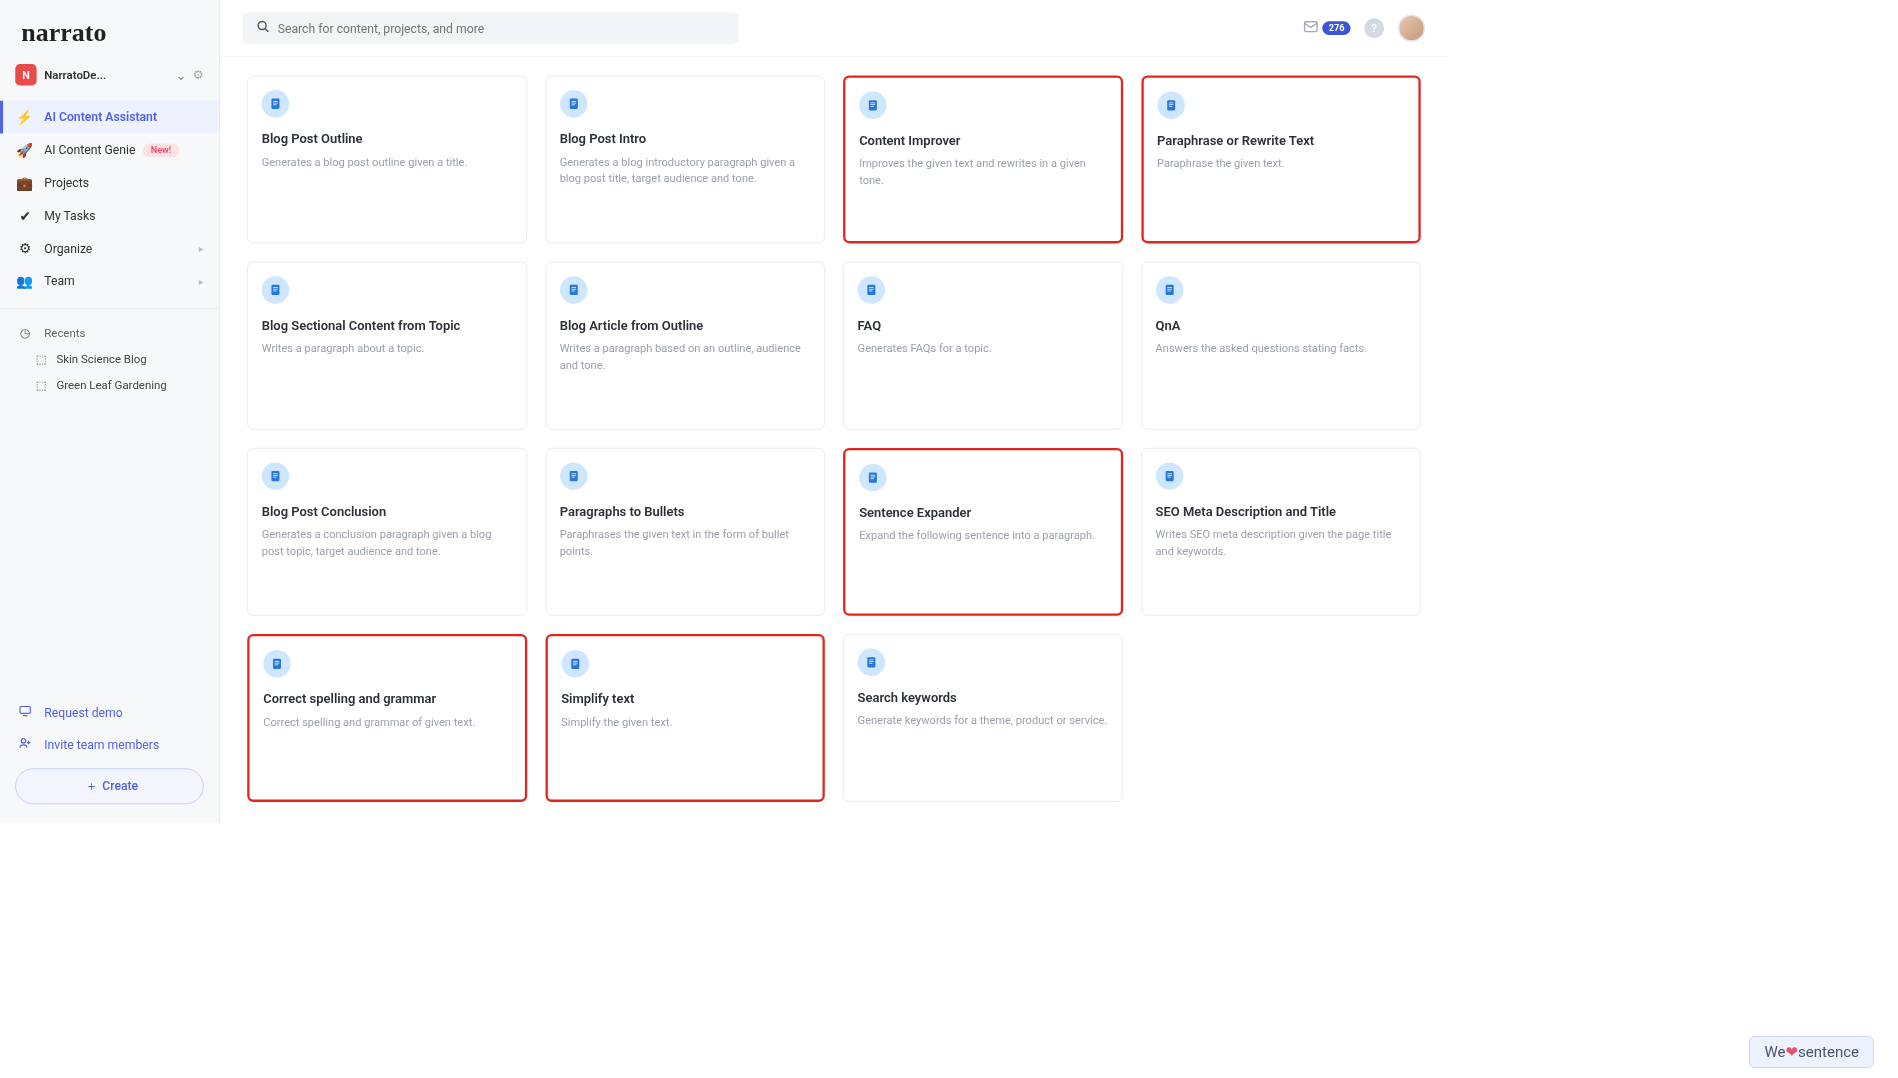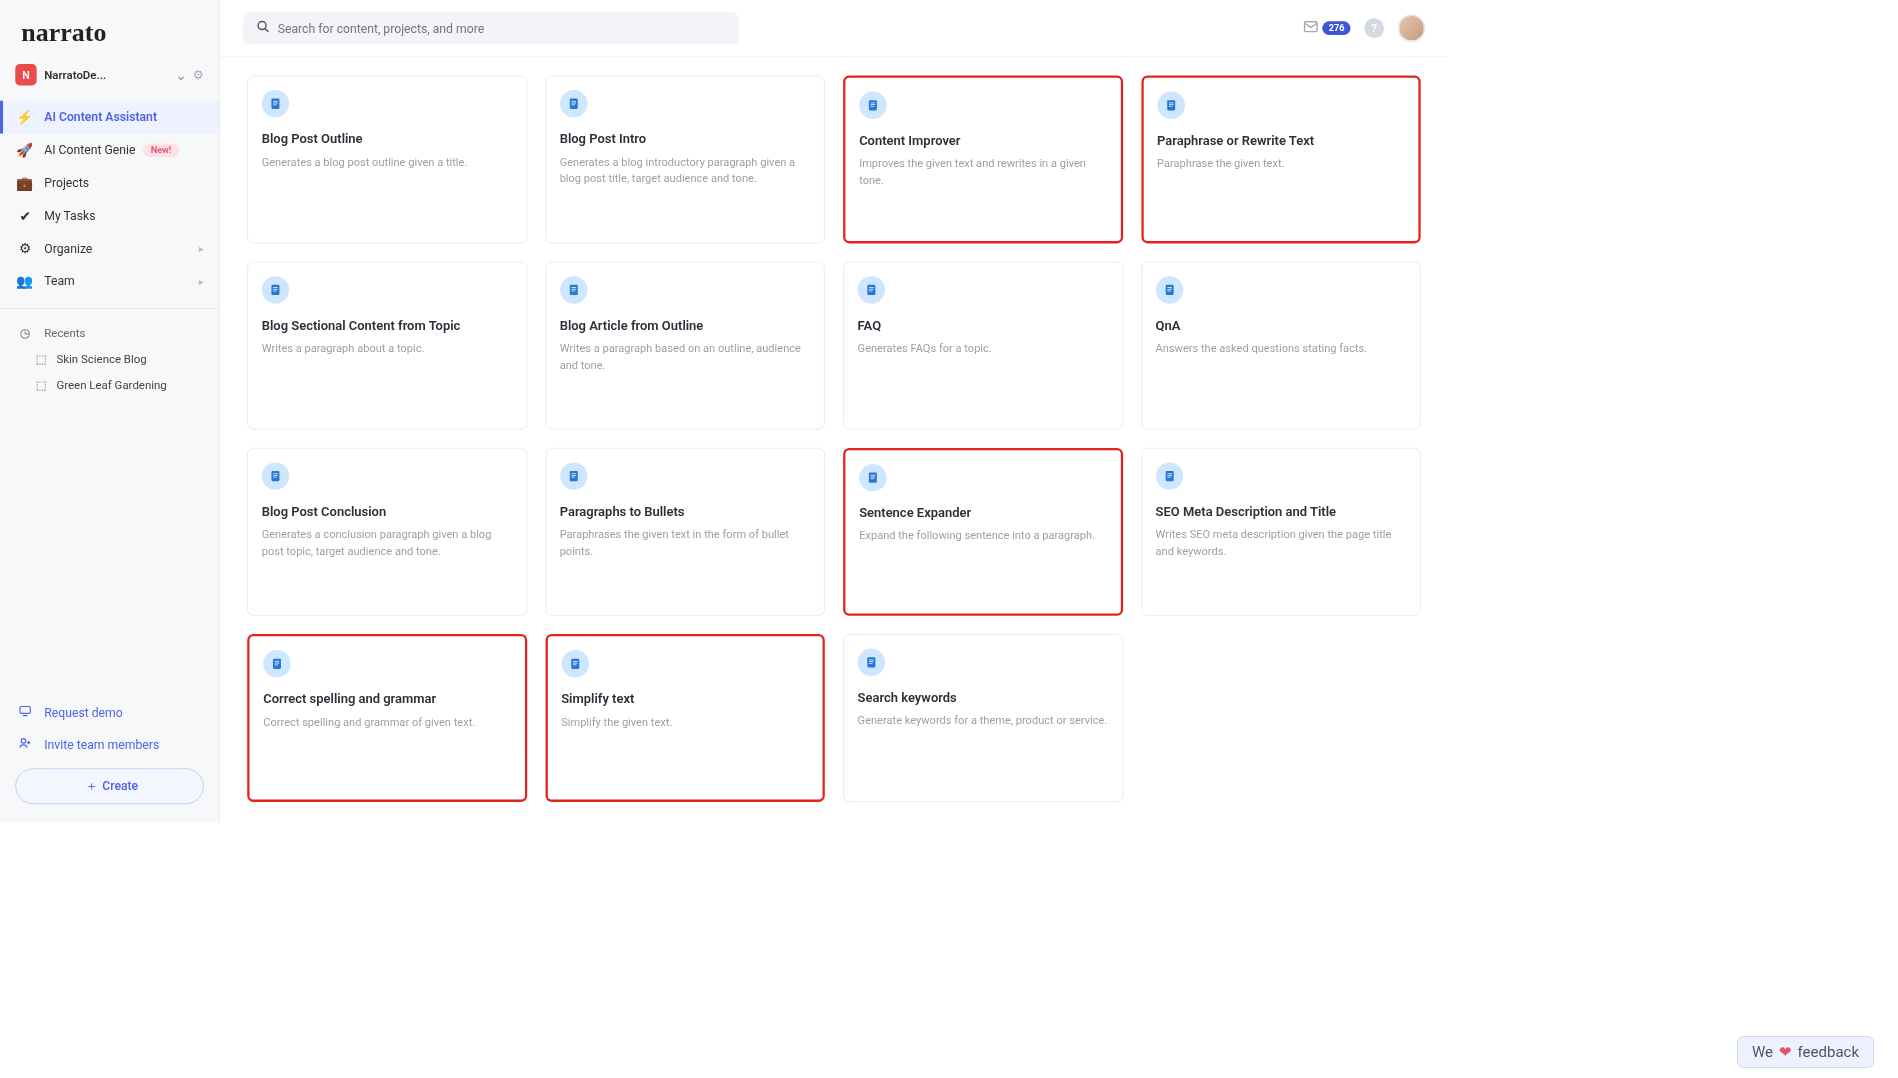--- a/index.html
+++ b/index.html
@@ -40,21 +40,21 @@
 .help-circle{width:26px;height:26px;border-radius:50%;background:#d5d9e1;color:#fff;display:flex;align-items:center;justify-content:center;font-size:15px;font-weight:700;}
 .avatar{width:36px;height:36px;border-radius:50%;background:linear-gradient(135deg,#e8c7b0,#c49a7a);border:2px solid #e5e7eb;}
 .content{padding:24px 36px;overflow:auto;}
 .grid{display:grid;grid-template-columns:repeat(4,1fr);gap:24px;}
 .card{border:1px solid #e2e5eb;border-radius:8px;padding:18px 18px 18px;background:#fff;height:220px;cursor:pointer;}
 .card.hl{border:3px solid #e3231e;}
 .card-icon{width:36px;height:36px;background:#cfe6ff;border-radius:50%;display:flex;align-items:center;justify-content:center;margin-bottom:18px;}
 .card-icon svg{width:18px;height:18px;}
 .card-title{font-size:17px;font-weight:600;color:#2b2f38;margin-bottom:10px;}
 .card-desc{font-size:14.5px;color:#9aa0ab;line-height:1.5;}
-.feedback{position:fixed;right:24px;bottom:10px;background:#eef2ff;color:#4a5568;border:1px solid #d0d7f5;padding:6px 14px;border-radius:6px;font-size:15px;display:flex;align-items:center;gap:6px;}
+.feedback{position:fixed;right:24px;bottom:10px;background:#eef2ff;color:#4a5568;border:1px solid #d0d7f5;padding:6px 14px;border-radius:6px;font-size:15px;display:flex;align-items:center;}
 .feedback .heart{color:#e84f6d;}
 </style>
 </head>
 <body>
 
 <div class="app">
   <aside class="sidebar">
     <div class="logo">narrato</div>
     <div class="workspace-row">
       <div class="ws-badge">N</div>
@@ -346,14 +346,14 @@
     <div class="card-desc">Generate keywords for a theme, product or service.</div>
           </div>
         </div>
     </div>
   </main>
 </div>
 
 <div class="feedback">
   <span>We</span>
   <span class="heart">❤</span>
-  <span>feedback</span>
+  <span>sentence</span>
 </div>
 
 </body></html>

